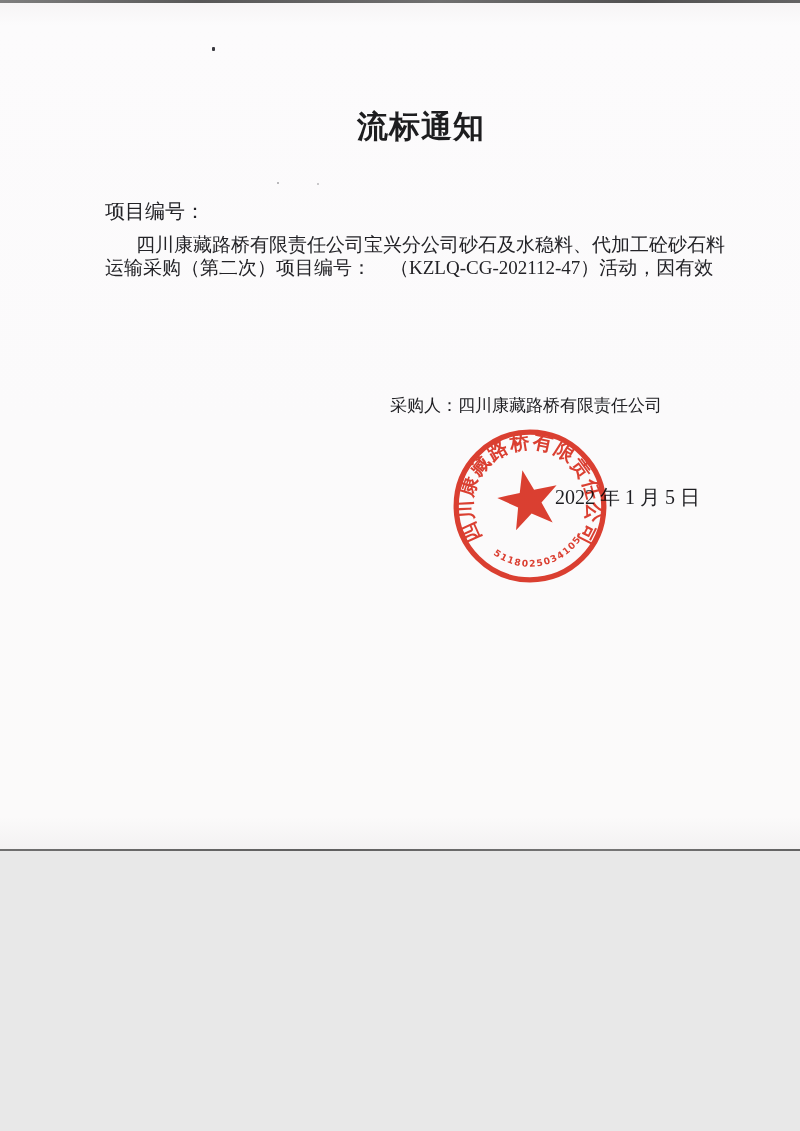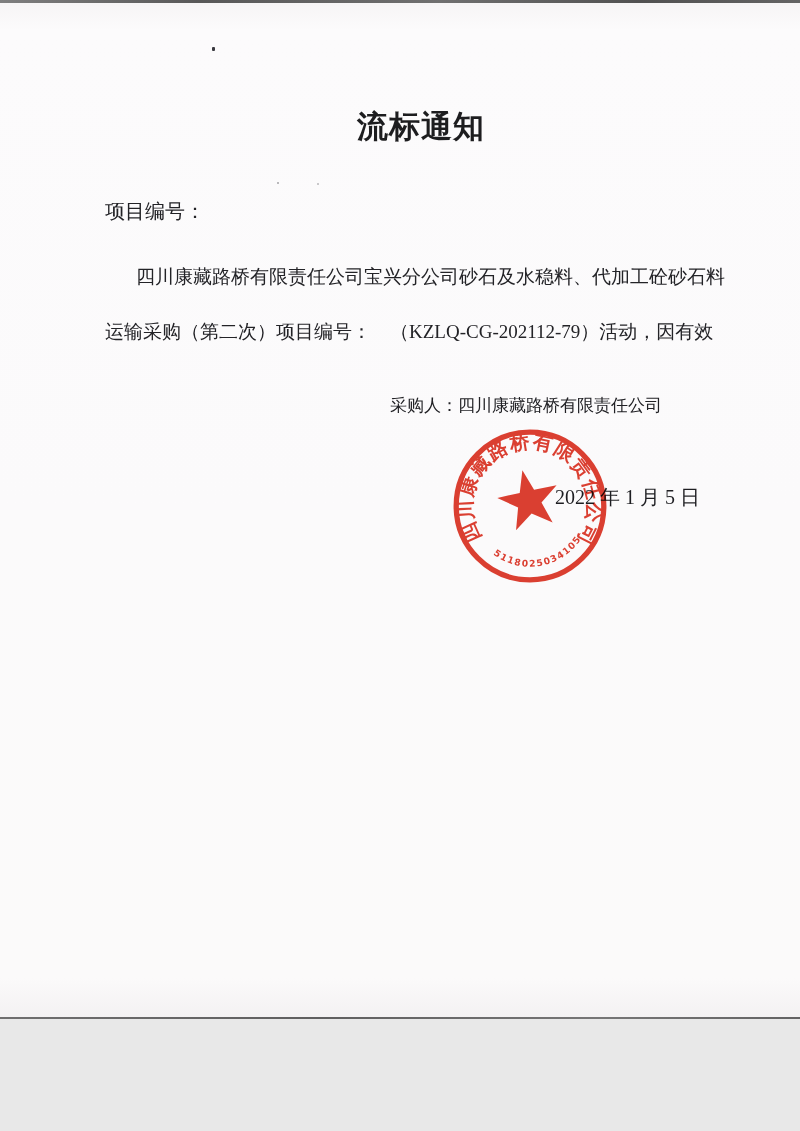--- a/index.html
+++ b/index.html
@@ -3,21 +3,21 @@
 <meta charset="utf-8">
 <style>
   html, body {
     margin: 0;
     padding: 0;
     background: #e8e8e8;
   }
   .page {
     position: relative;
     width: 800px;
-    height: 1019px;
+    height: 851px;
     margin: 0 auto;
     overflow: hidden;
     background: linear-gradient(180deg, #f6f4f5 0%, #fcfbfc 3%, #fbfafb 50%, #fbfafa 96%, #f3f1f2 100%);
     font-family: "Liberation Serif", "DejaVu Serif", serif;
     color: #232323;
   }
   .scan-edge-top {
     position: absolute;
     top: 0; left: 0;
     width: 100%; height: 3px;
@@ -61,21 +61,21 @@
   }
   .body-text {
     position: absolute;
     left: 105px;
     top: 233px;
     width: 630px;
     font-size: 19px;
     line-height: 23.2px;
     color: #232327;
   }
-  .body-line { white-space: nowrap; margin-top: 32px; }
+  .body-line { white-space: nowrap; }
   .body-line.indent { text-indent: 31px; }
 
   .purchaser-line {
     position: absolute;
     left: 390px;
     top: 394px;
     font-size: 17px;
     white-space: nowrap;
     color: #212125;
   }
@@ -120,21 +120,21 @@
   <div class="speck speck-1"></div>
   <div class="speck speck-2"></div>
   <div class="speck speck-3"></div>
 
   <div class="doc-title">流标通知</div>
 
   <div class="salutation">项目编号：</div>
 
   <div class="body-text">
     <div class="body-line indent">四川康藏路桥有限责任公司宝兴分公司砂石及水稳料、代加工砼砂石料</div>
-    <div class="body-line">运输采购（第二次）项目编号：　（KZLQ-CG-202112-79）活动，因有效</div>
+    <div class="body-line">运输采购（第二次）项目编号：　（KZLQ-CG-202112-47）活动，因有效</div>
   </div>
 
   <div class="purchaser-line"><span>采购人：</span><span>四川康藏路桥有限责任公司</span></div>
 
   <div class="date-line">2022 年 1 月 5 日</div>
 
   <div class="seal">
     <svg viewBox="0 0 170 170" xmlns="http://www.w3.org/2000/svg">
       <defs>
         <path id="arc-company" d="M 29.4 107.5 A 60 60 0 1 1 121.9 132.3" fill="none"></path>

